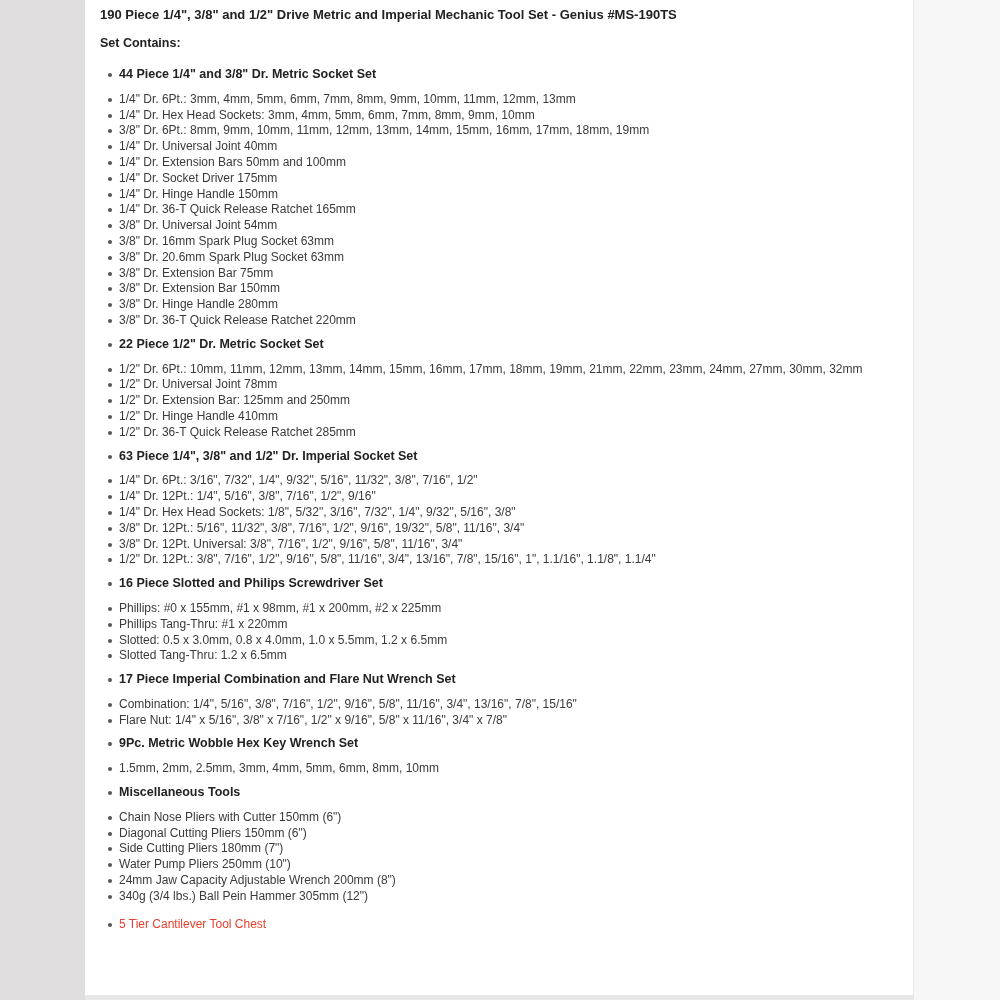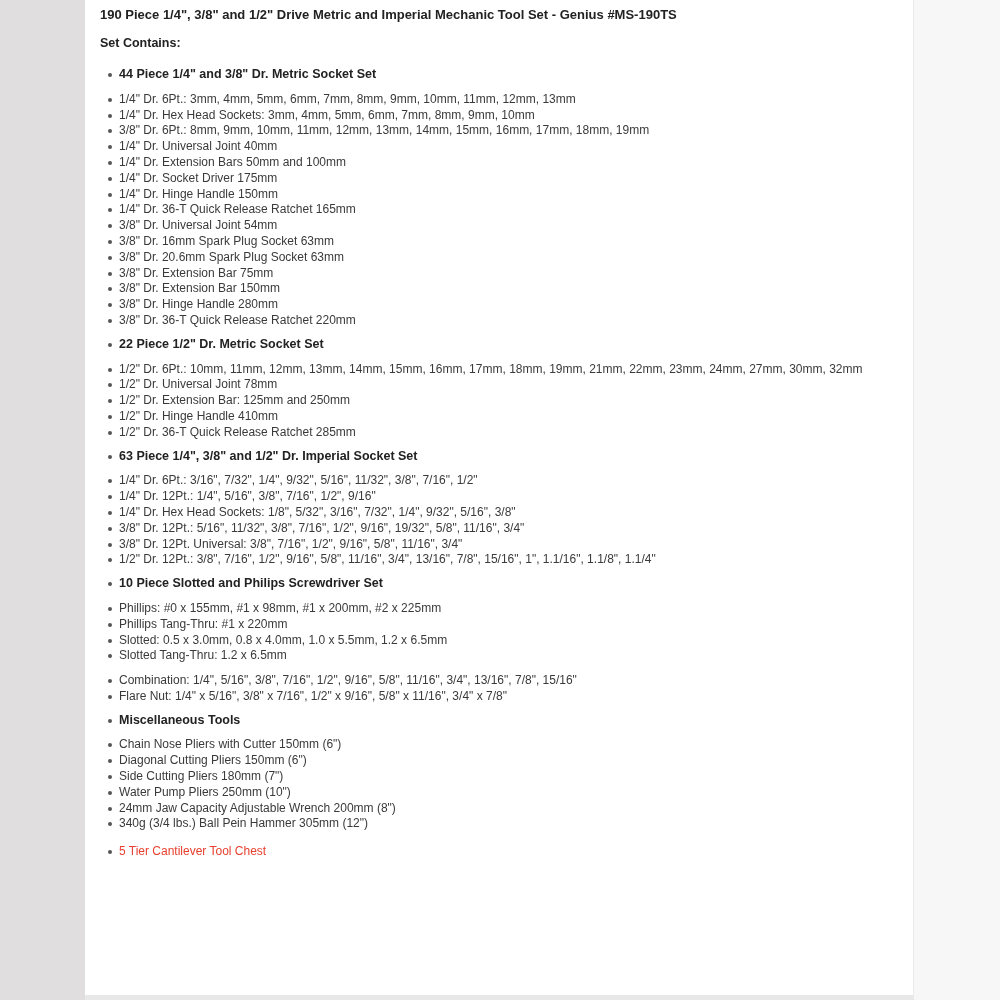--- a/index.html
+++ b/index.html
@@ -108,32 +108,39 @@
         <ul class="items">
           <li>1/4" Dr. 6Pt.: 3/16", 7/32", 1/4", 9/32", 5/16", 11/32", 3/8", 7/16", 1/2"</li>
           <li>1/4" Dr. 12Pt.: 1/4", 5/16", 3/8", 7/16", 1/2", 9/16"</li>
           <li>1/4" Dr. Hex Head Sockets: 1/8", 5/32", 3/16", 7/32", 1/4", 9/32", 5/16", 3/8"</li>
           <li>3/8" Dr. 12Pt.: 5/16", 11/32", 3/8", 7/16", 1/2", 9/16", 19/32", 5/8", 11/16", 3/4"</li>
           <li>3/8" Dr. 12Pt. Universal: 3/8", 7/16", 1/2", 9/16", 5/8", 11/16", 3/4"</li>
           <li>1/2" Dr. 12Pt.: 3/8", 7/16", 1/2", 9/16", 5/8", 11/16", 3/4", 13/16", 7/8", 15/16", 1", 1.1/16", 1.1/8", 1.1/4"</li>
         </ul>
       </div>
       <div class="section">
-        <div class="sec-header">10 Piece Slotted and Philips Screwdriver Set</div>
+        <div class="sec-header">16 Piece Slotted and Philips Screwdriver Set</div>
         <ul class="items">
           <li>Phillips: #0 x 155mm, #1 x 98mm, #1 x 200mm, #2 x 225mm</li>
           <li>Phillips Tang-Thru: #1 x 220mm</li>
           <li>Slotted: 0.5 x 3.0mm, 0.8 x 4.0mm, 1.0 x 5.5mm, 1.2 x 6.5mm</li>
           <li>Slotted Tang-Thru: 1.2 x 6.5mm</li>
         </ul>
       </div>
       <div class="section">
+        <div class="sec-header">17 Piece Imperial Combination and Flare Nut Wrench Set</div>
         <ul class="items">
           <li>Combination: 1/4", 5/16", 3/8", 7/16", 1/2", 9/16", 5/8", 11/16", 3/4", 13/16", 7/8", 15/16"</li>
           <li>Flare Nut: 1/4" x 5/16", 3/8" x 7/16", 1/2" x 9/16", 5/8" x 11/16", 3/4" x 7/8"</li>
+        </ul>
+      </div>
+      <div class="section">
+        <div class="sec-header">9Pc. Metric Wobble Hex Key Wrench Set</div>
+        <ul class="items">
+          <li>1.5mm, 2mm, 2.5mm, 3mm, 4mm, 5mm, 6mm, 8mm, 10mm</li>
         </ul>
       </div>
       <div class="section">
         <div class="sec-header">Miscellaneous Tools</div>
         <ul class="items">
           <li>Chain Nose Pliers with Cutter 150mm (6")</li>
           <li>Diagonal Cutting Pliers 150mm (6")</li>
           <li>Side Cutting Pliers 180mm (7")</li>
           <li>Water Pump Pliers 250mm (10")</li>
           <li>24mm Jaw Capacity Adjustable Wrench 200mm (8")</li>

